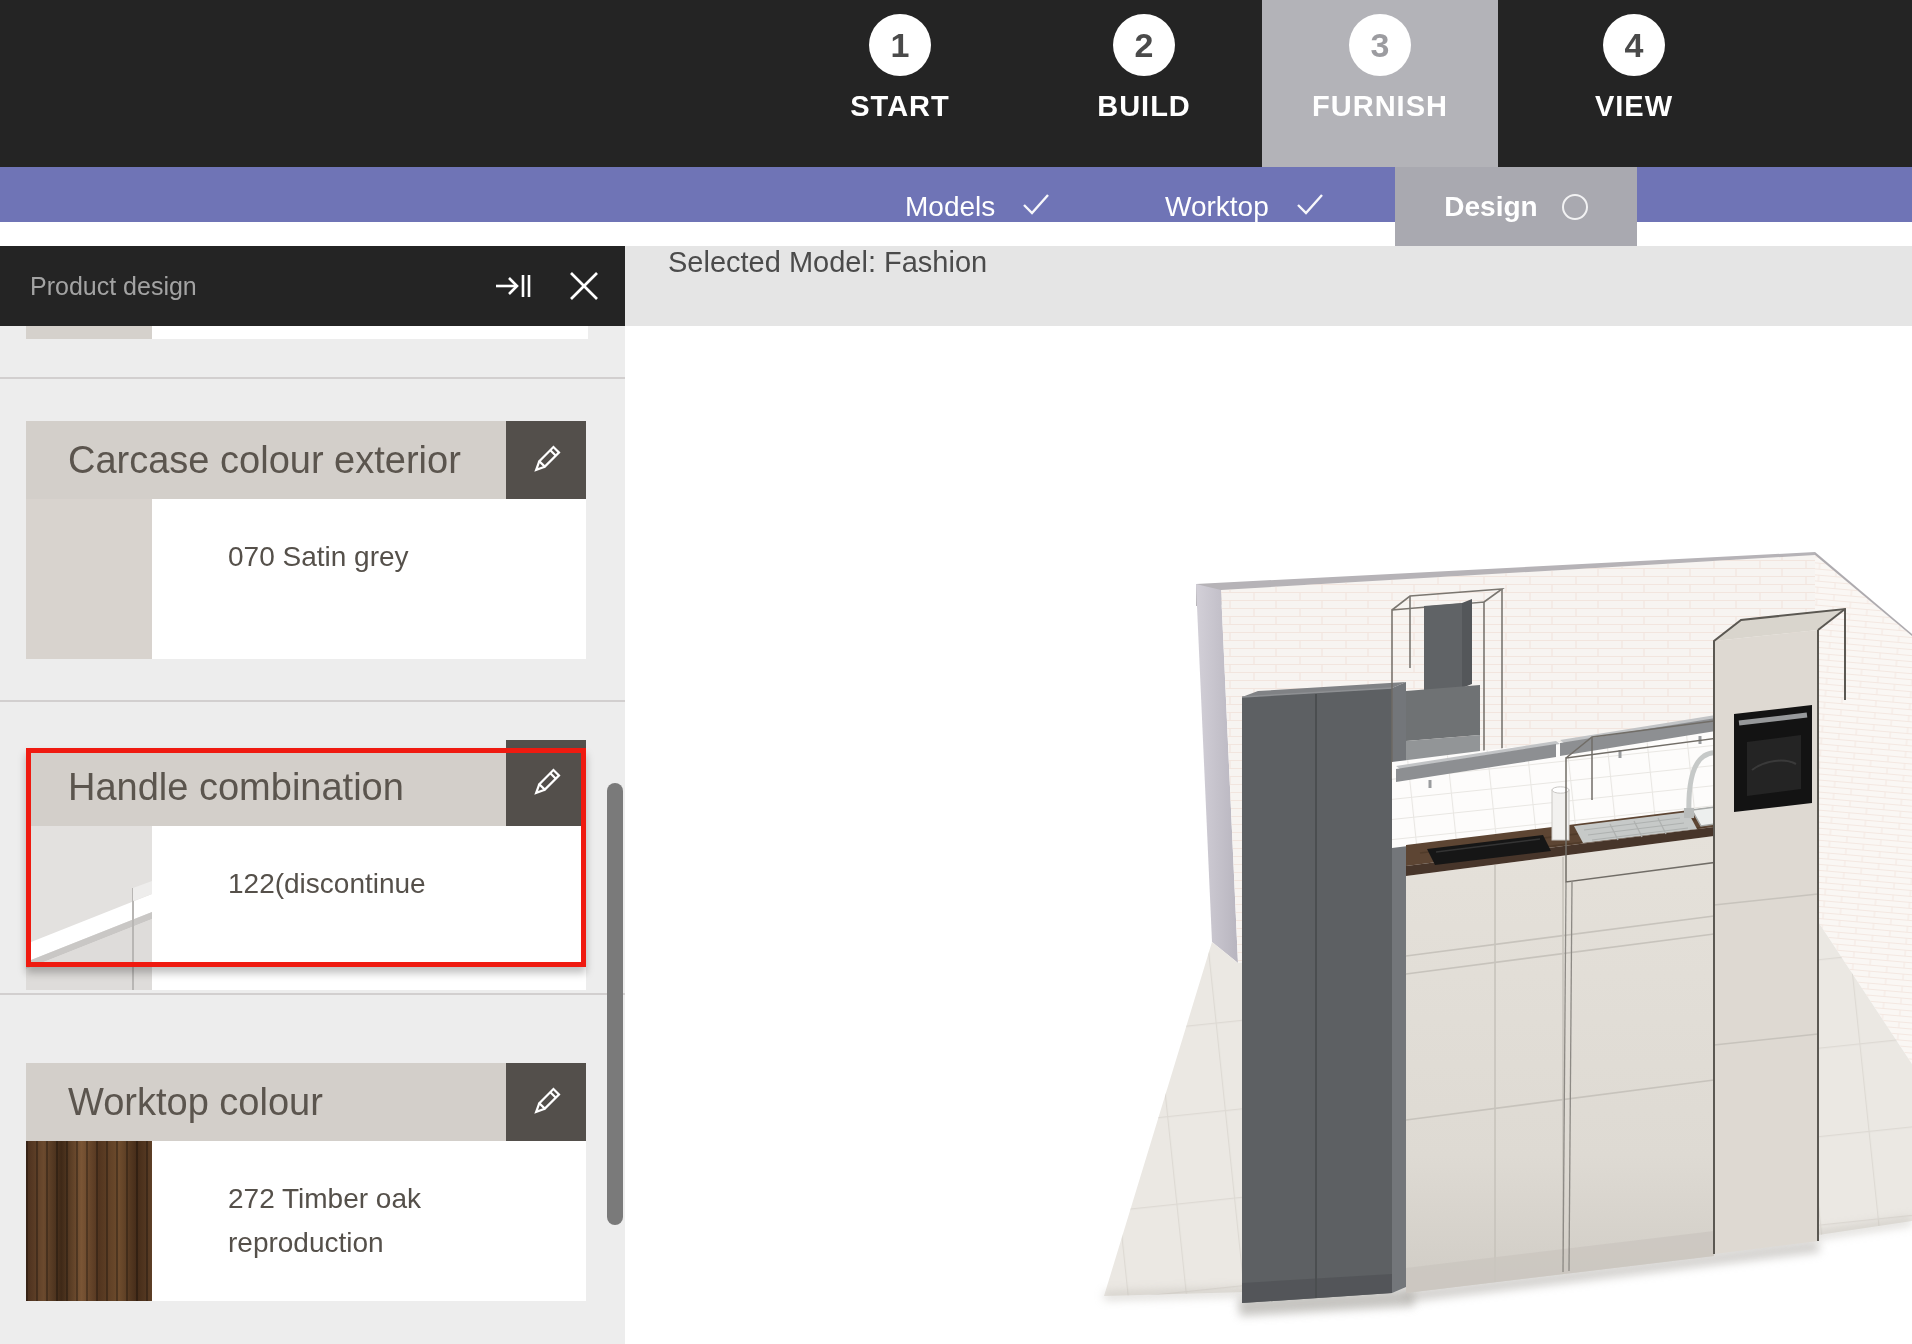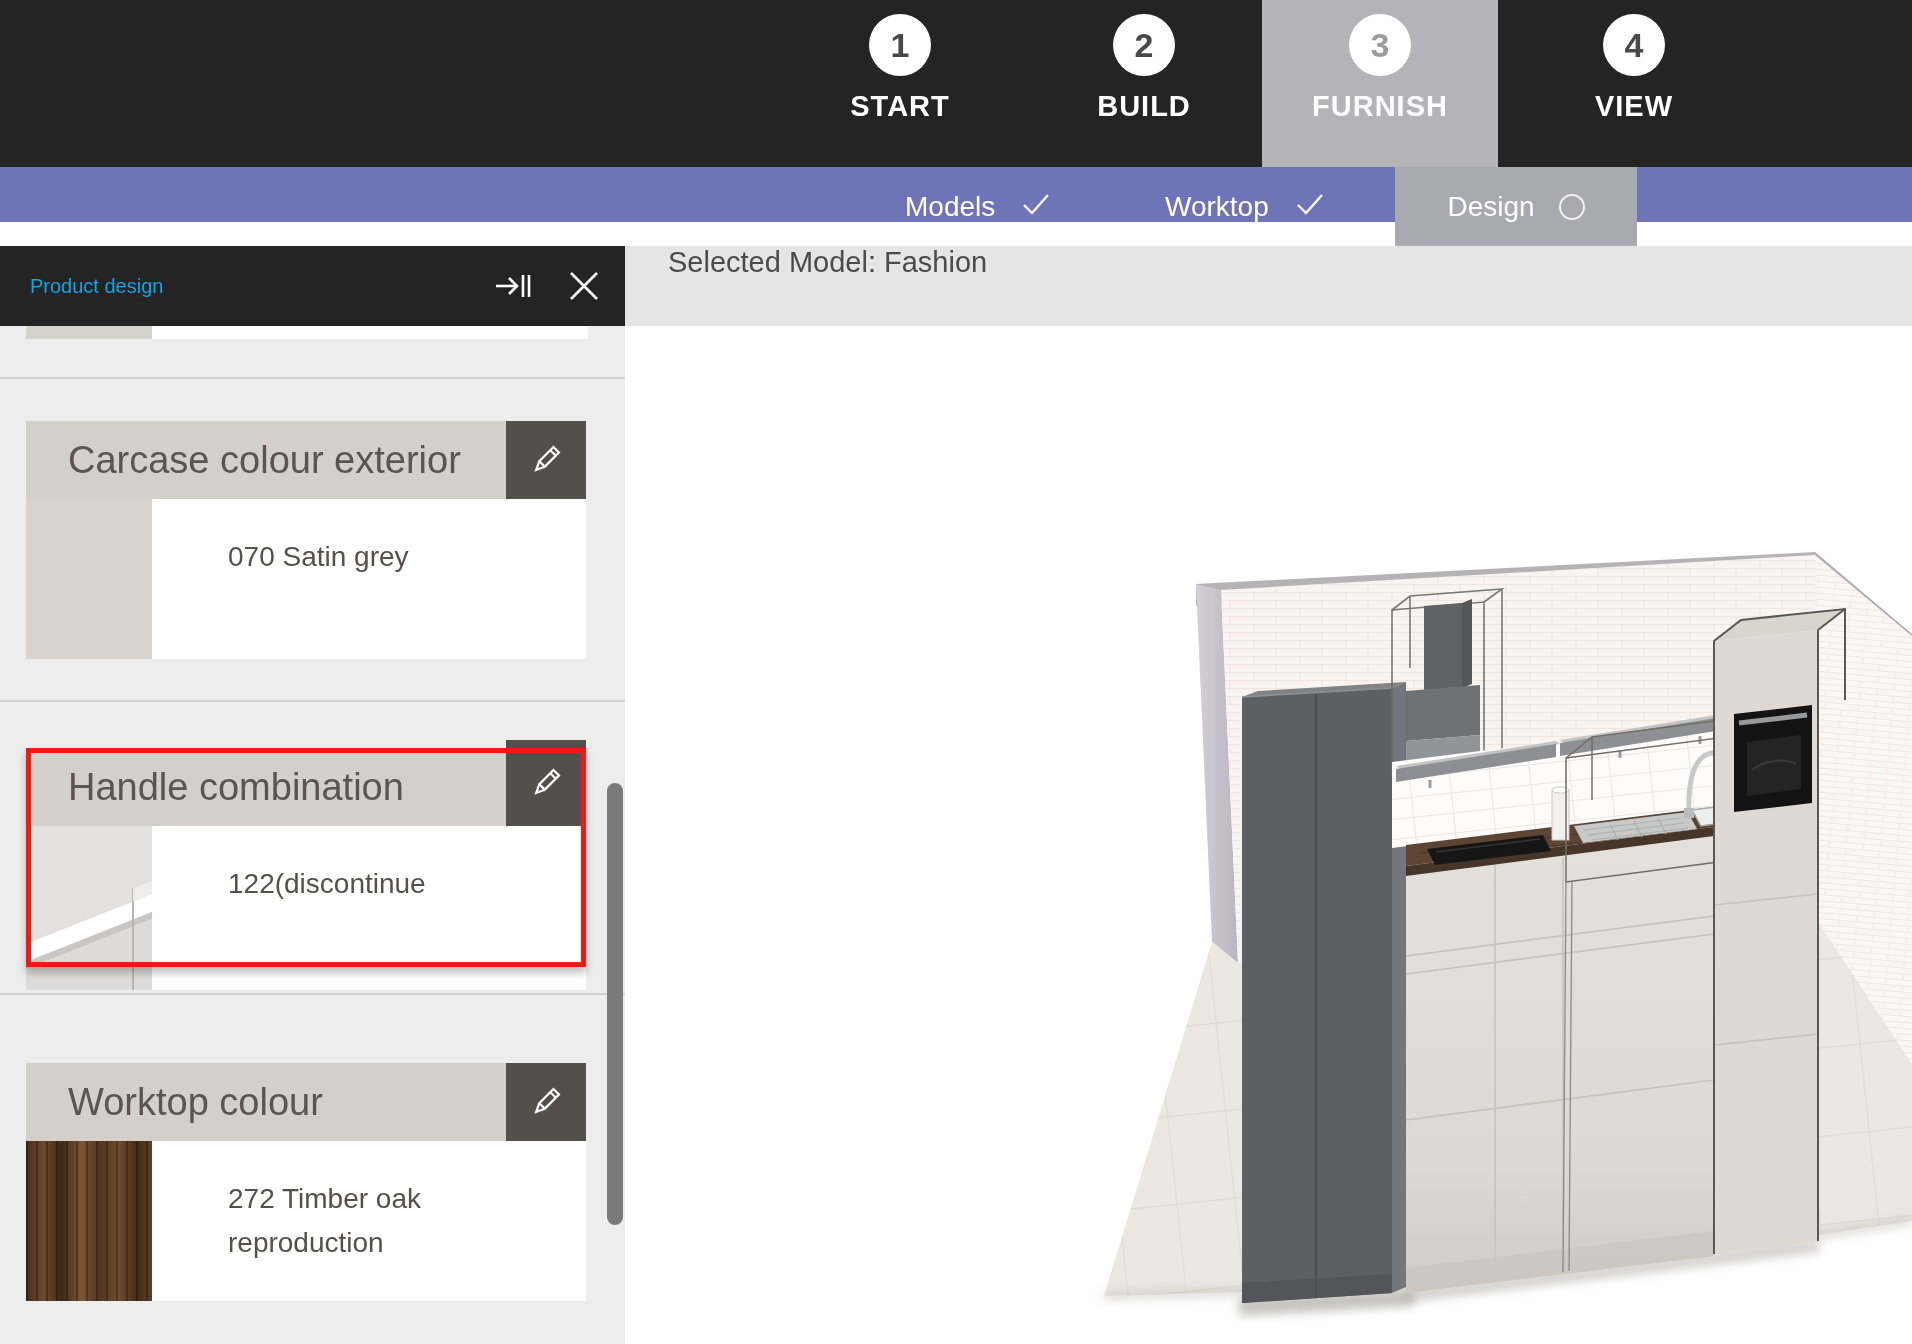--- a/index.html
+++ b/index.html
@@ -16,28 +16,28 @@
         font-size:34px;font-weight:600;color:#4a4a4a;}
   .step.active .step-circle{color:#9c9ca0;}
   .step-label{margin-top:14px;font-size:29px;font-weight:600;color:#fff;letter-spacing:1px;}
 
   
   .subbar{position:absolute;left:0;top:167px;width:1912px;height:55px;background:#6f74b6;}
   .subnav-item{position:absolute;top:0;height:79px;display:flex;align-items:center;gap:26px;
         color:#fff;font-size:28px;cursor:pointer;}
   .subnav-models{left:905px;}
   .subnav-products{left:1165px;}
-  .subnav-design{left:1395px;width:242px;background:#a9a9b0;justify-content:center;gap:24px;}
+  .subnav-design{left:1395px;width:242px;background:#a9a9b0;justify-content:center;gap:24px;font-weight:bold;}
   .status-circle{width:22px;height:22px;border:2px solid rgba(255,255,255,.85);border-radius:50%;}
 
   
   .sidebar{position:absolute;left:0;top:246px;width:625px;height:1098px;background:#ededed;}
   .sidebar-head{position:absolute;left:0;top:0;width:625px;height:80px;background:#242424;
         display:flex;align-items:center;}
-  .sidebar-title{color:#0ea5e9;font-size:20px;margin-left:30px;flex:0 0 auto;}
+  .sidebar-title{color:#a3a3a3;font-size:25px;margin-left:30px;flex:0 0 auto;}
   .side-icons{position:absolute;right:20px;top:0;height:80px;display:flex;align-items:center;gap:28px;}
   .icon-btn{width:42px;height:42px;display:flex;align-items:center;justify-content:center;cursor:pointer;}
 
   .remnant-swatch{position:absolute;left:26px;top:80px;width:126px;height:13px;background:#d5d1cc;}
   .remnant-white{position:absolute;left:152px;top:80px;width:436px;height:13px;background:#fff;}
   .divider{position:absolute;left:0;width:625px;height:2px;background:#d2cfcf;}
 
   .panel{position:absolute;left:26px;width:560px;}
   .panel-head{position:relative;height:78px;background:#d3cfca;display:flex;align-items:center;}
   .panel-title{font-size:38px;color:#5b554e;margin-left:42px;}

